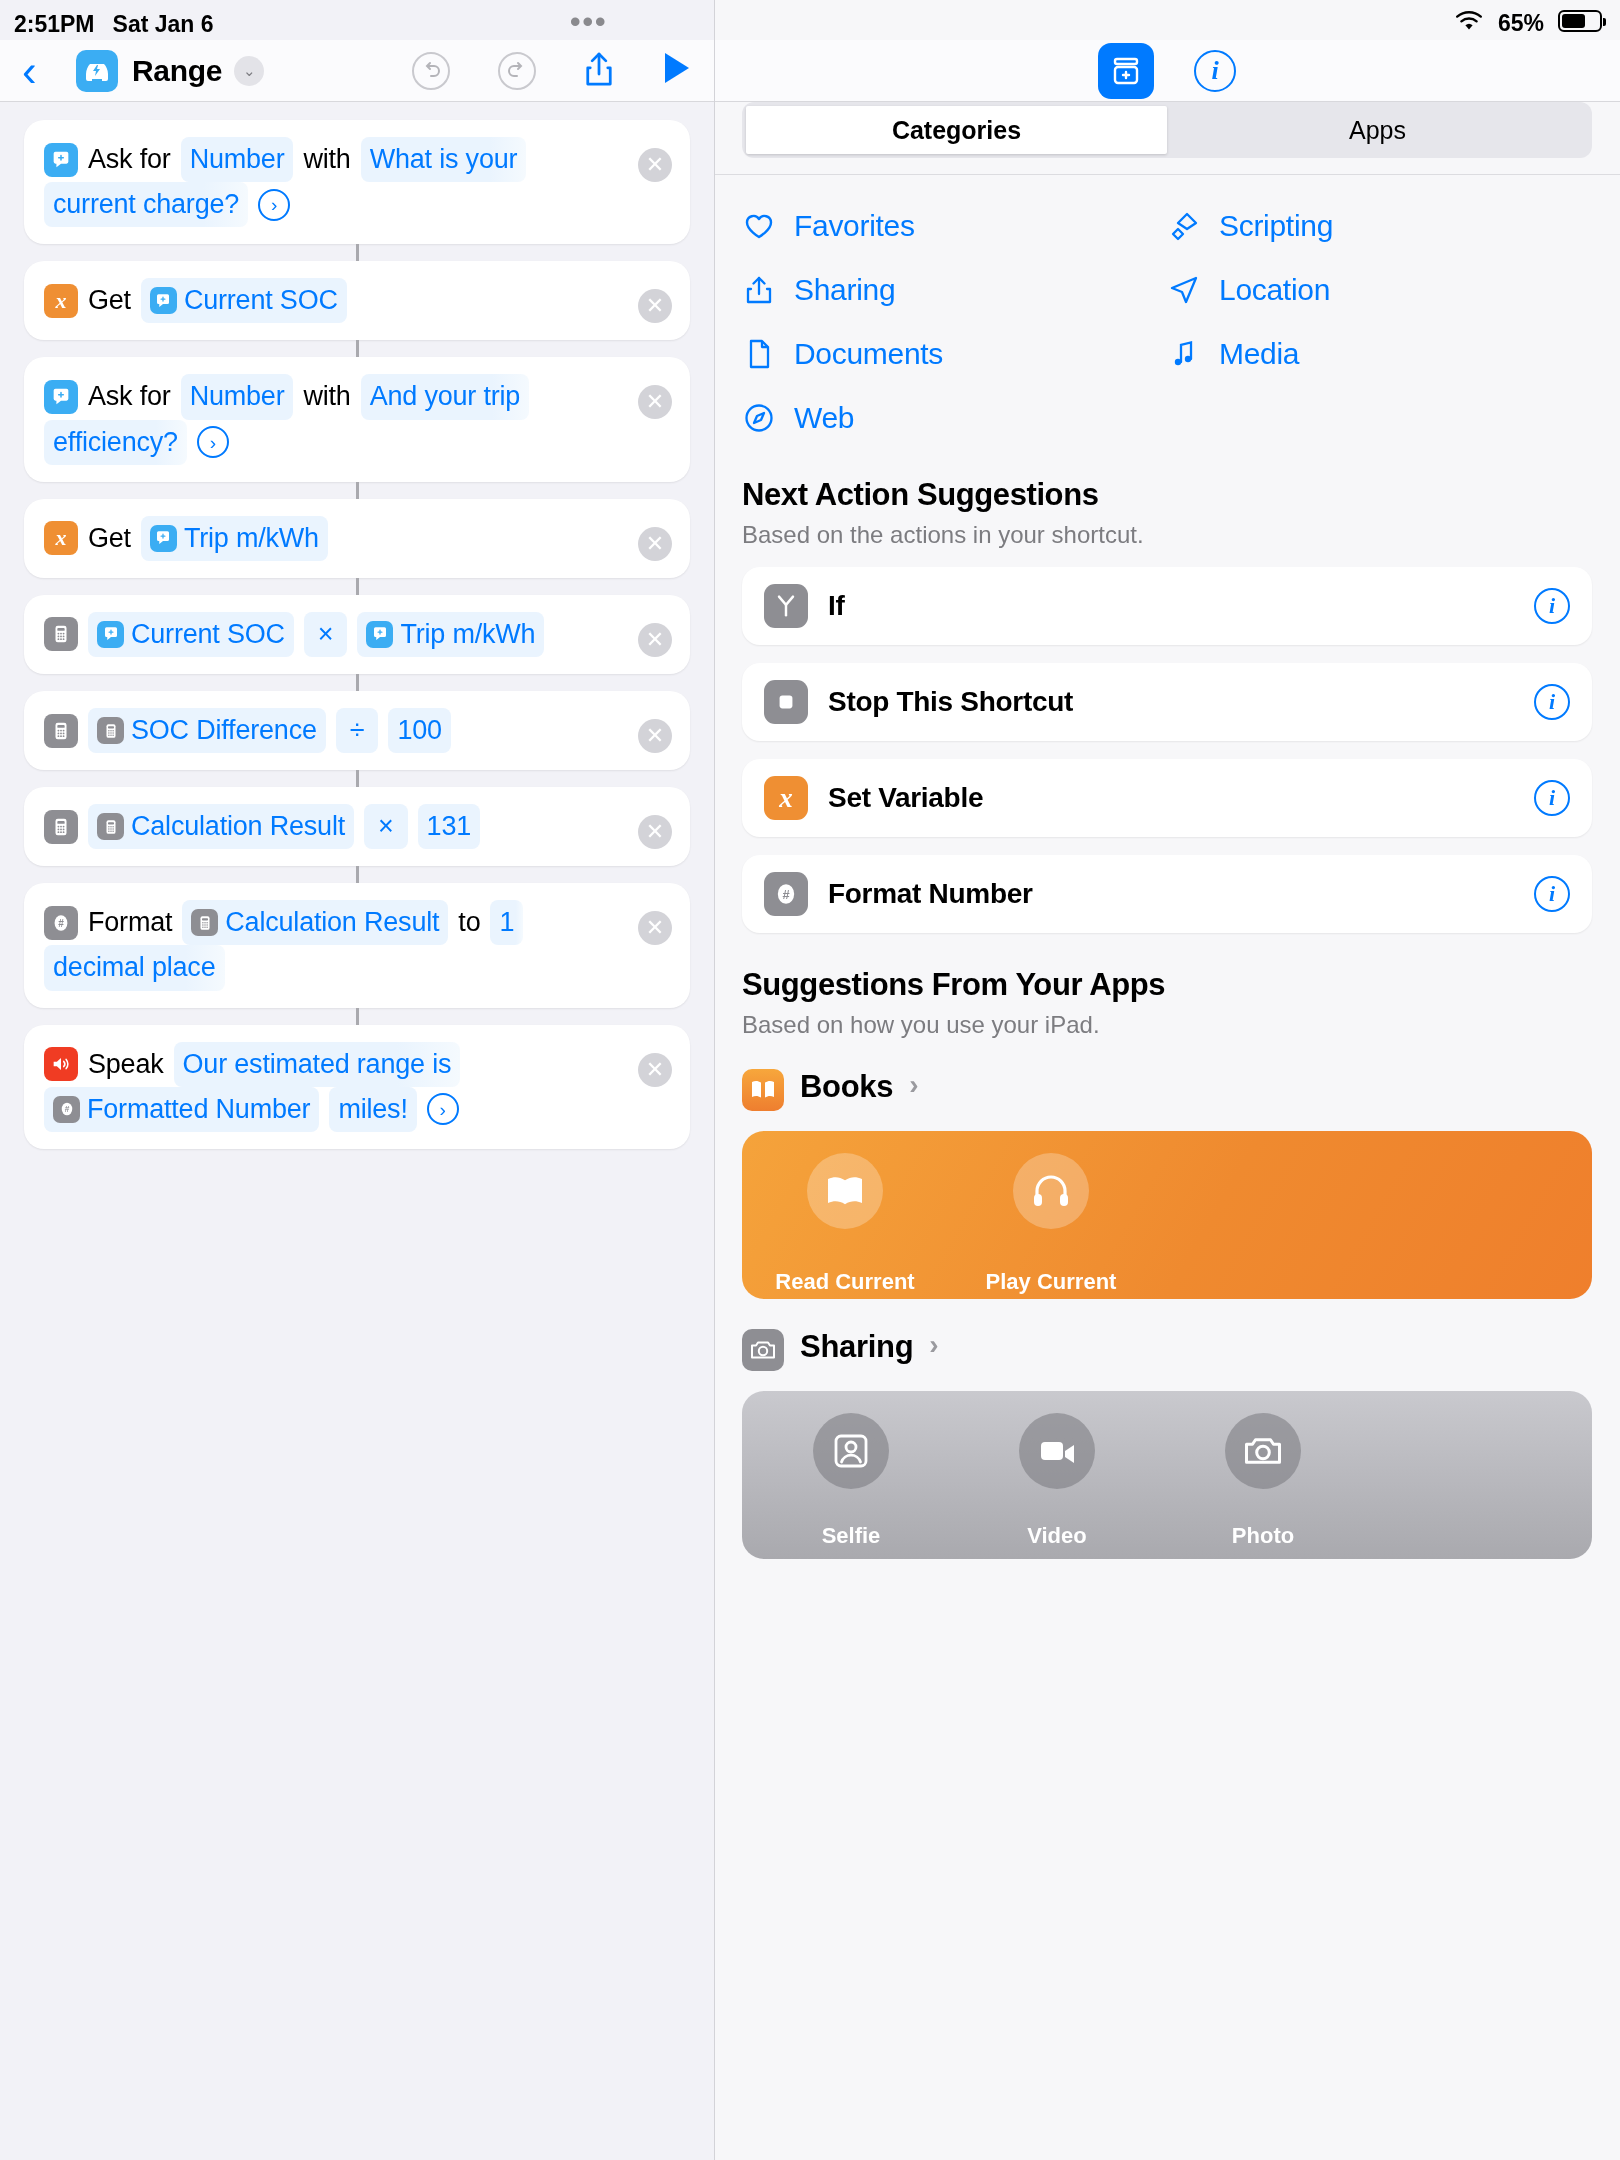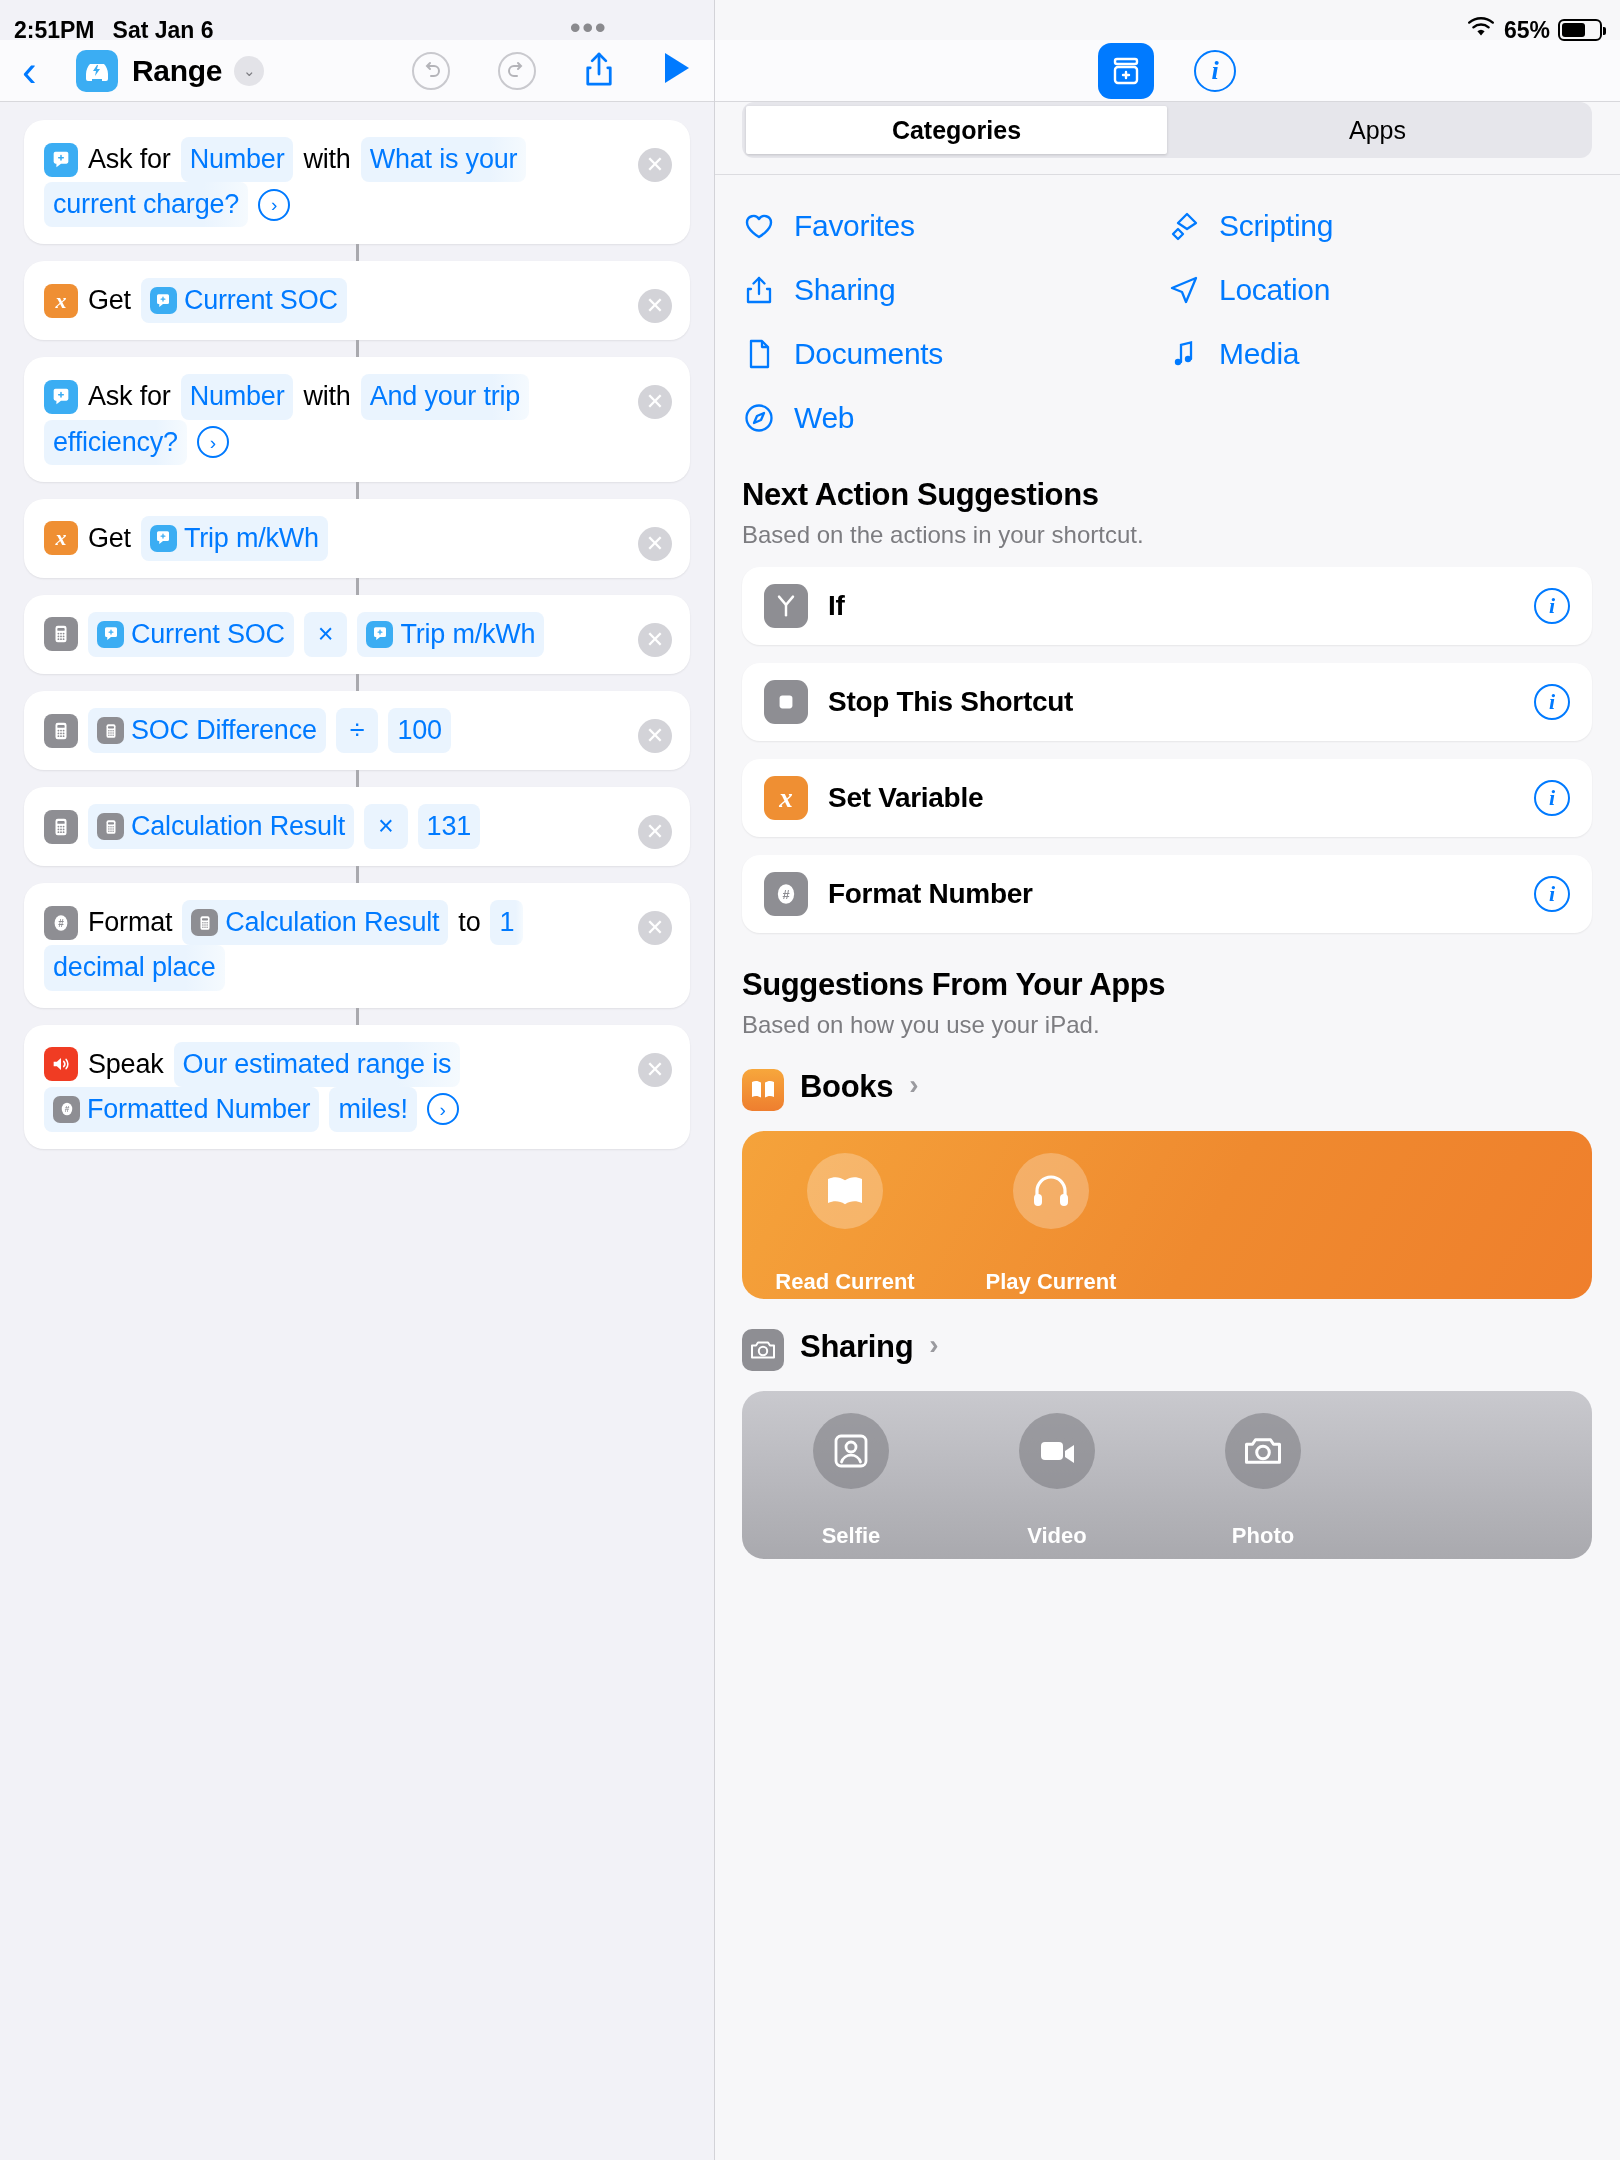--- a/index.html
+++ b/index.html
@@ -6,29 +6,29 @@
   html, body {
     width: 1620px; height: 2160px;
     font-family: "Liberation Sans", sans-serif;
     background: #ffffff;
     overflow: hidden;
   }
   .screen { position: relative; width: 1620px; height: 2160px; display: flex; }
 
   
   .statusbar {
-    position: absolute; top: 10px; left: 0; width: 1620px; height: 40px;
+    position: absolute; top: 4px; left: 0; width: 1620px; height: 40px;
     display: flex; align-items: center; z-index: 50;
     font-size: 23px; font-weight: 600; color: #000;
   }
   .sb-left { display: flex; gap: 18px; padding-left: 14px; align-items: baseline; }
   .sb-time { font-weight: 600; }
   .sb-date { font-weight: 600; }
   .sb-dots { position: absolute; left: 570px; top: 6px; letter-spacing: 2px; color: #8a8a8e; font-size: 30px; line-height: 24px; }
-  .sb-right { position: absolute; right: 18px; display: flex; align-items: center; gap: 8px; }
+  .sb-right { position: absolute; right: 18px; display: flex; align-items: flex-start; gap: 14px; }
   .sb-batt-pct { font-size: 23px; font-weight: 600; }
   .batt-shell {
     width: 44px; height: 22px; border: 2px solid #000; border-radius: 6px;
     position: relative; display: flex; align-items: center; padding: 2px;
   }
   .batt-shell::after {
     content: ""; position: absolute; right: -6px; top: 6px; width: 3px; height: 8px;
     background: #000; border-radius: 0 2px 2px 0;
   }
   .batt-fill { height: 100%; width: 65%; background: #000; border-radius: 3px; }

